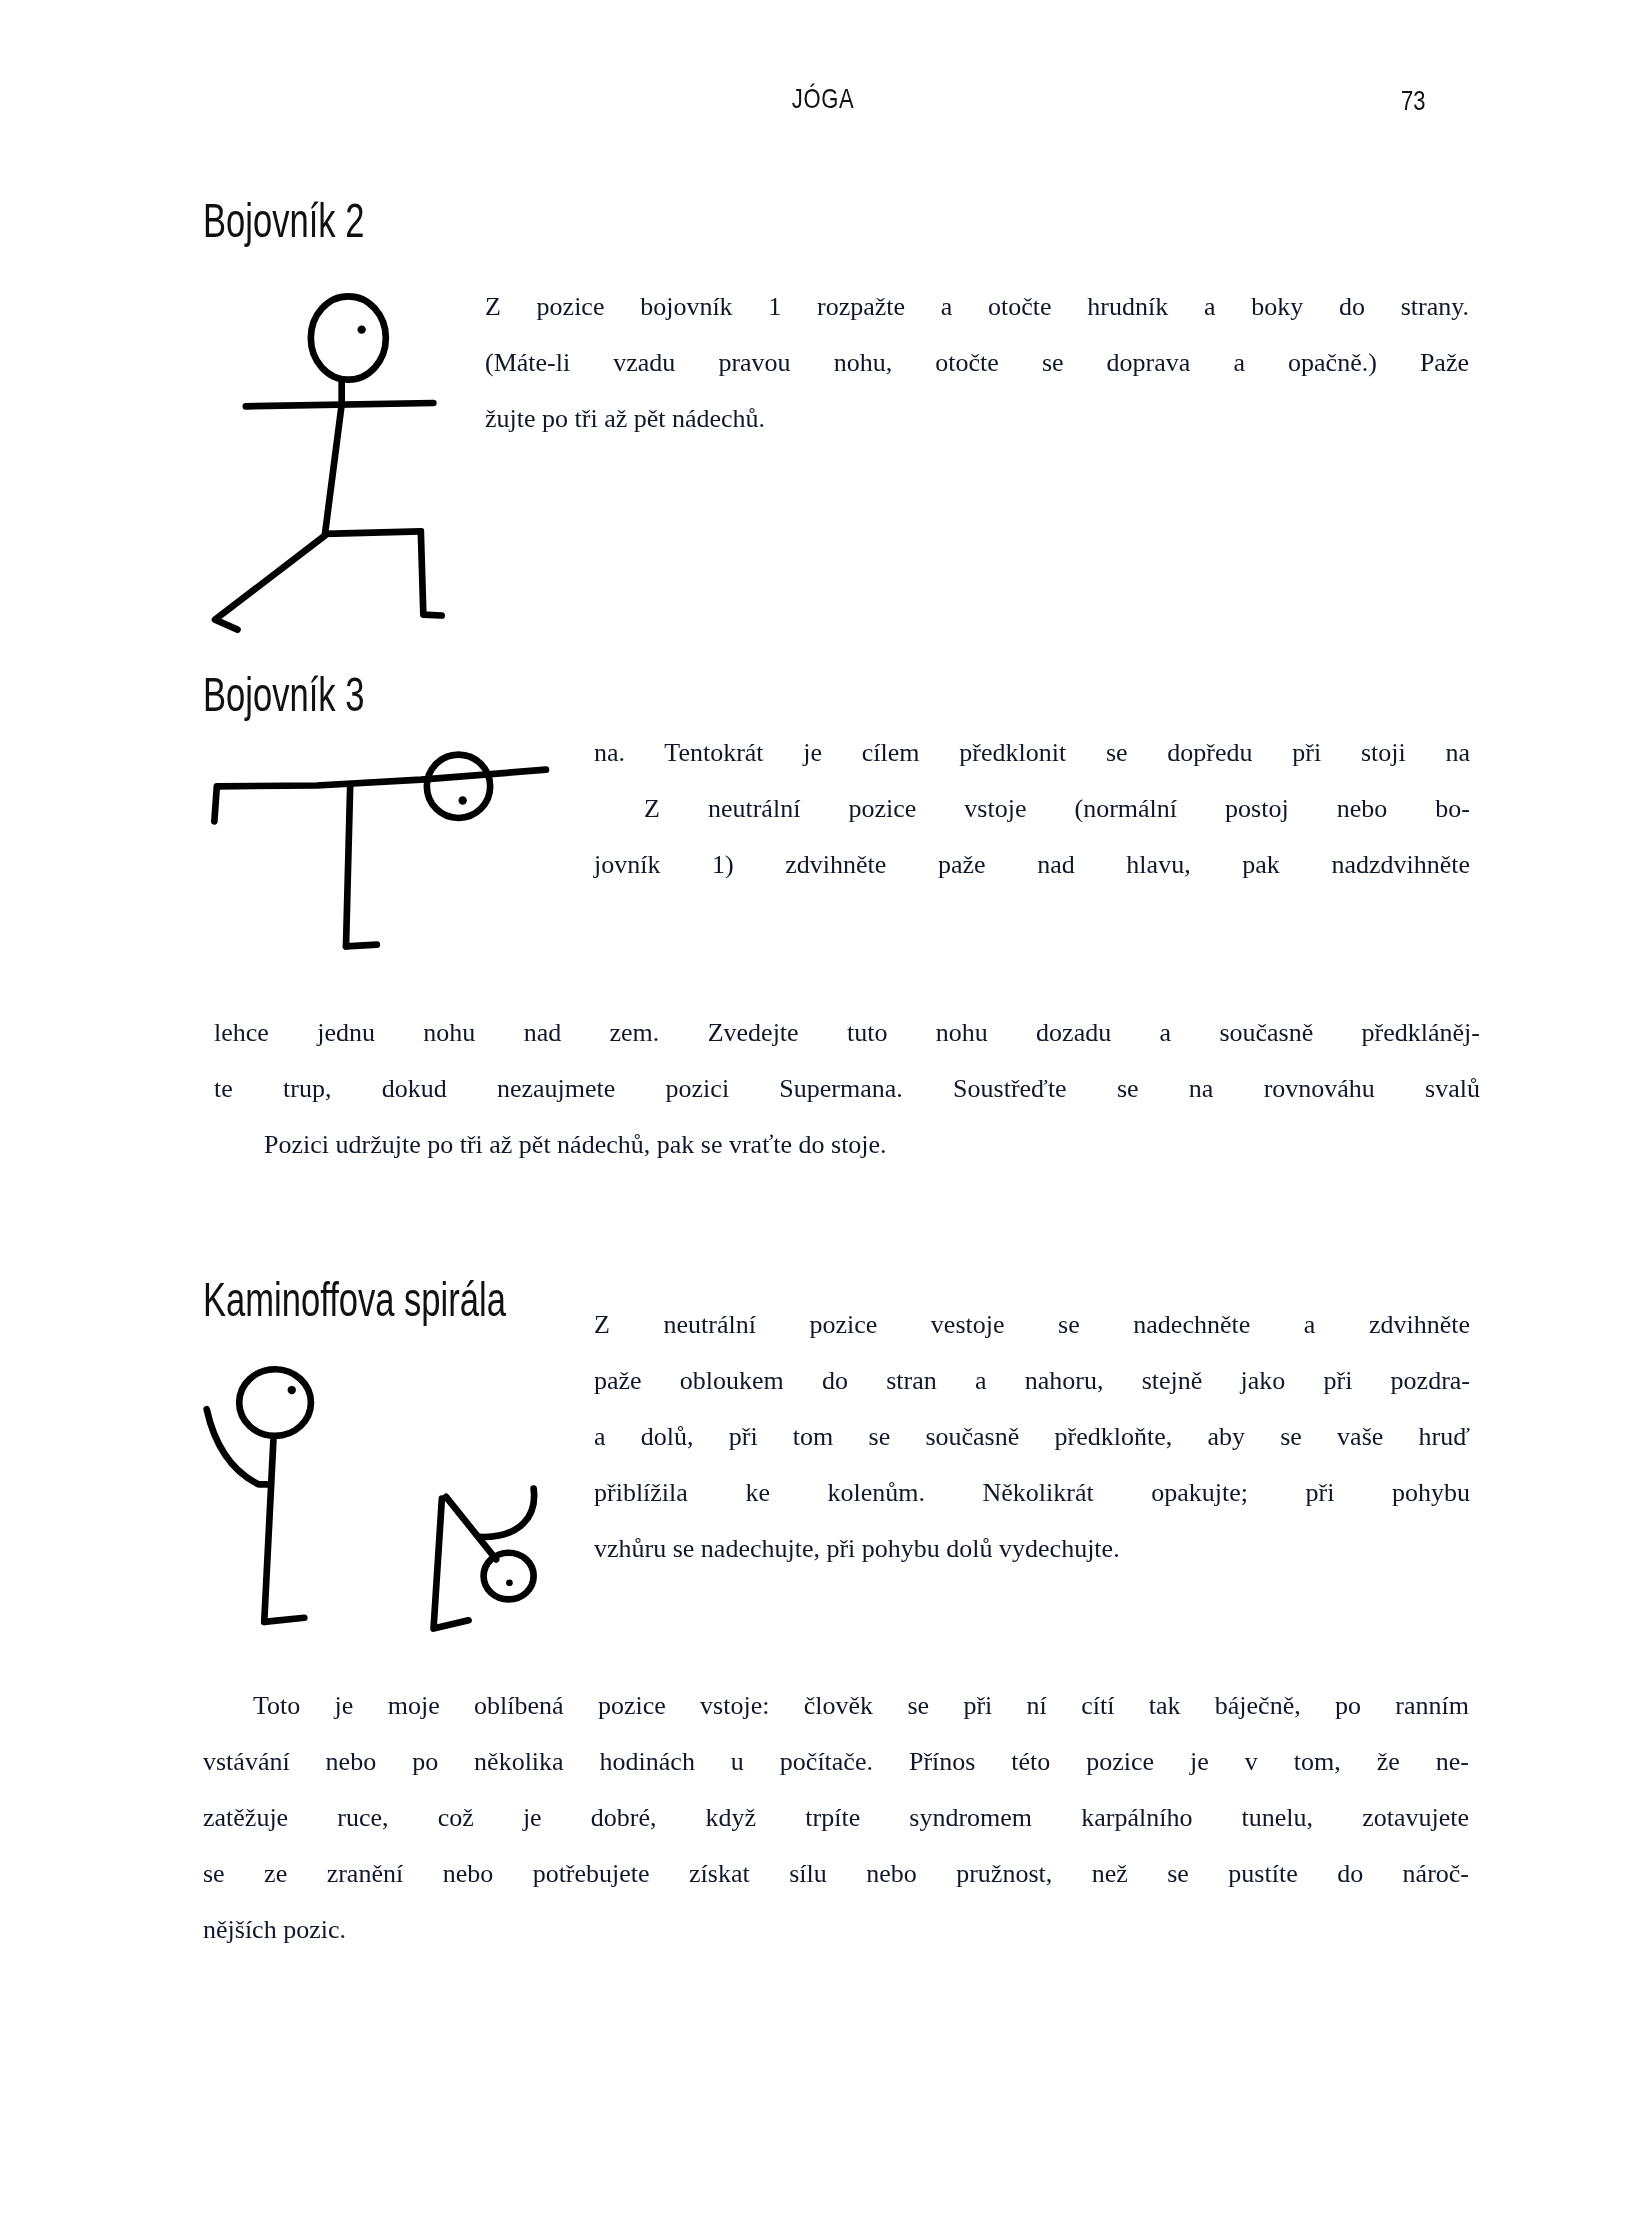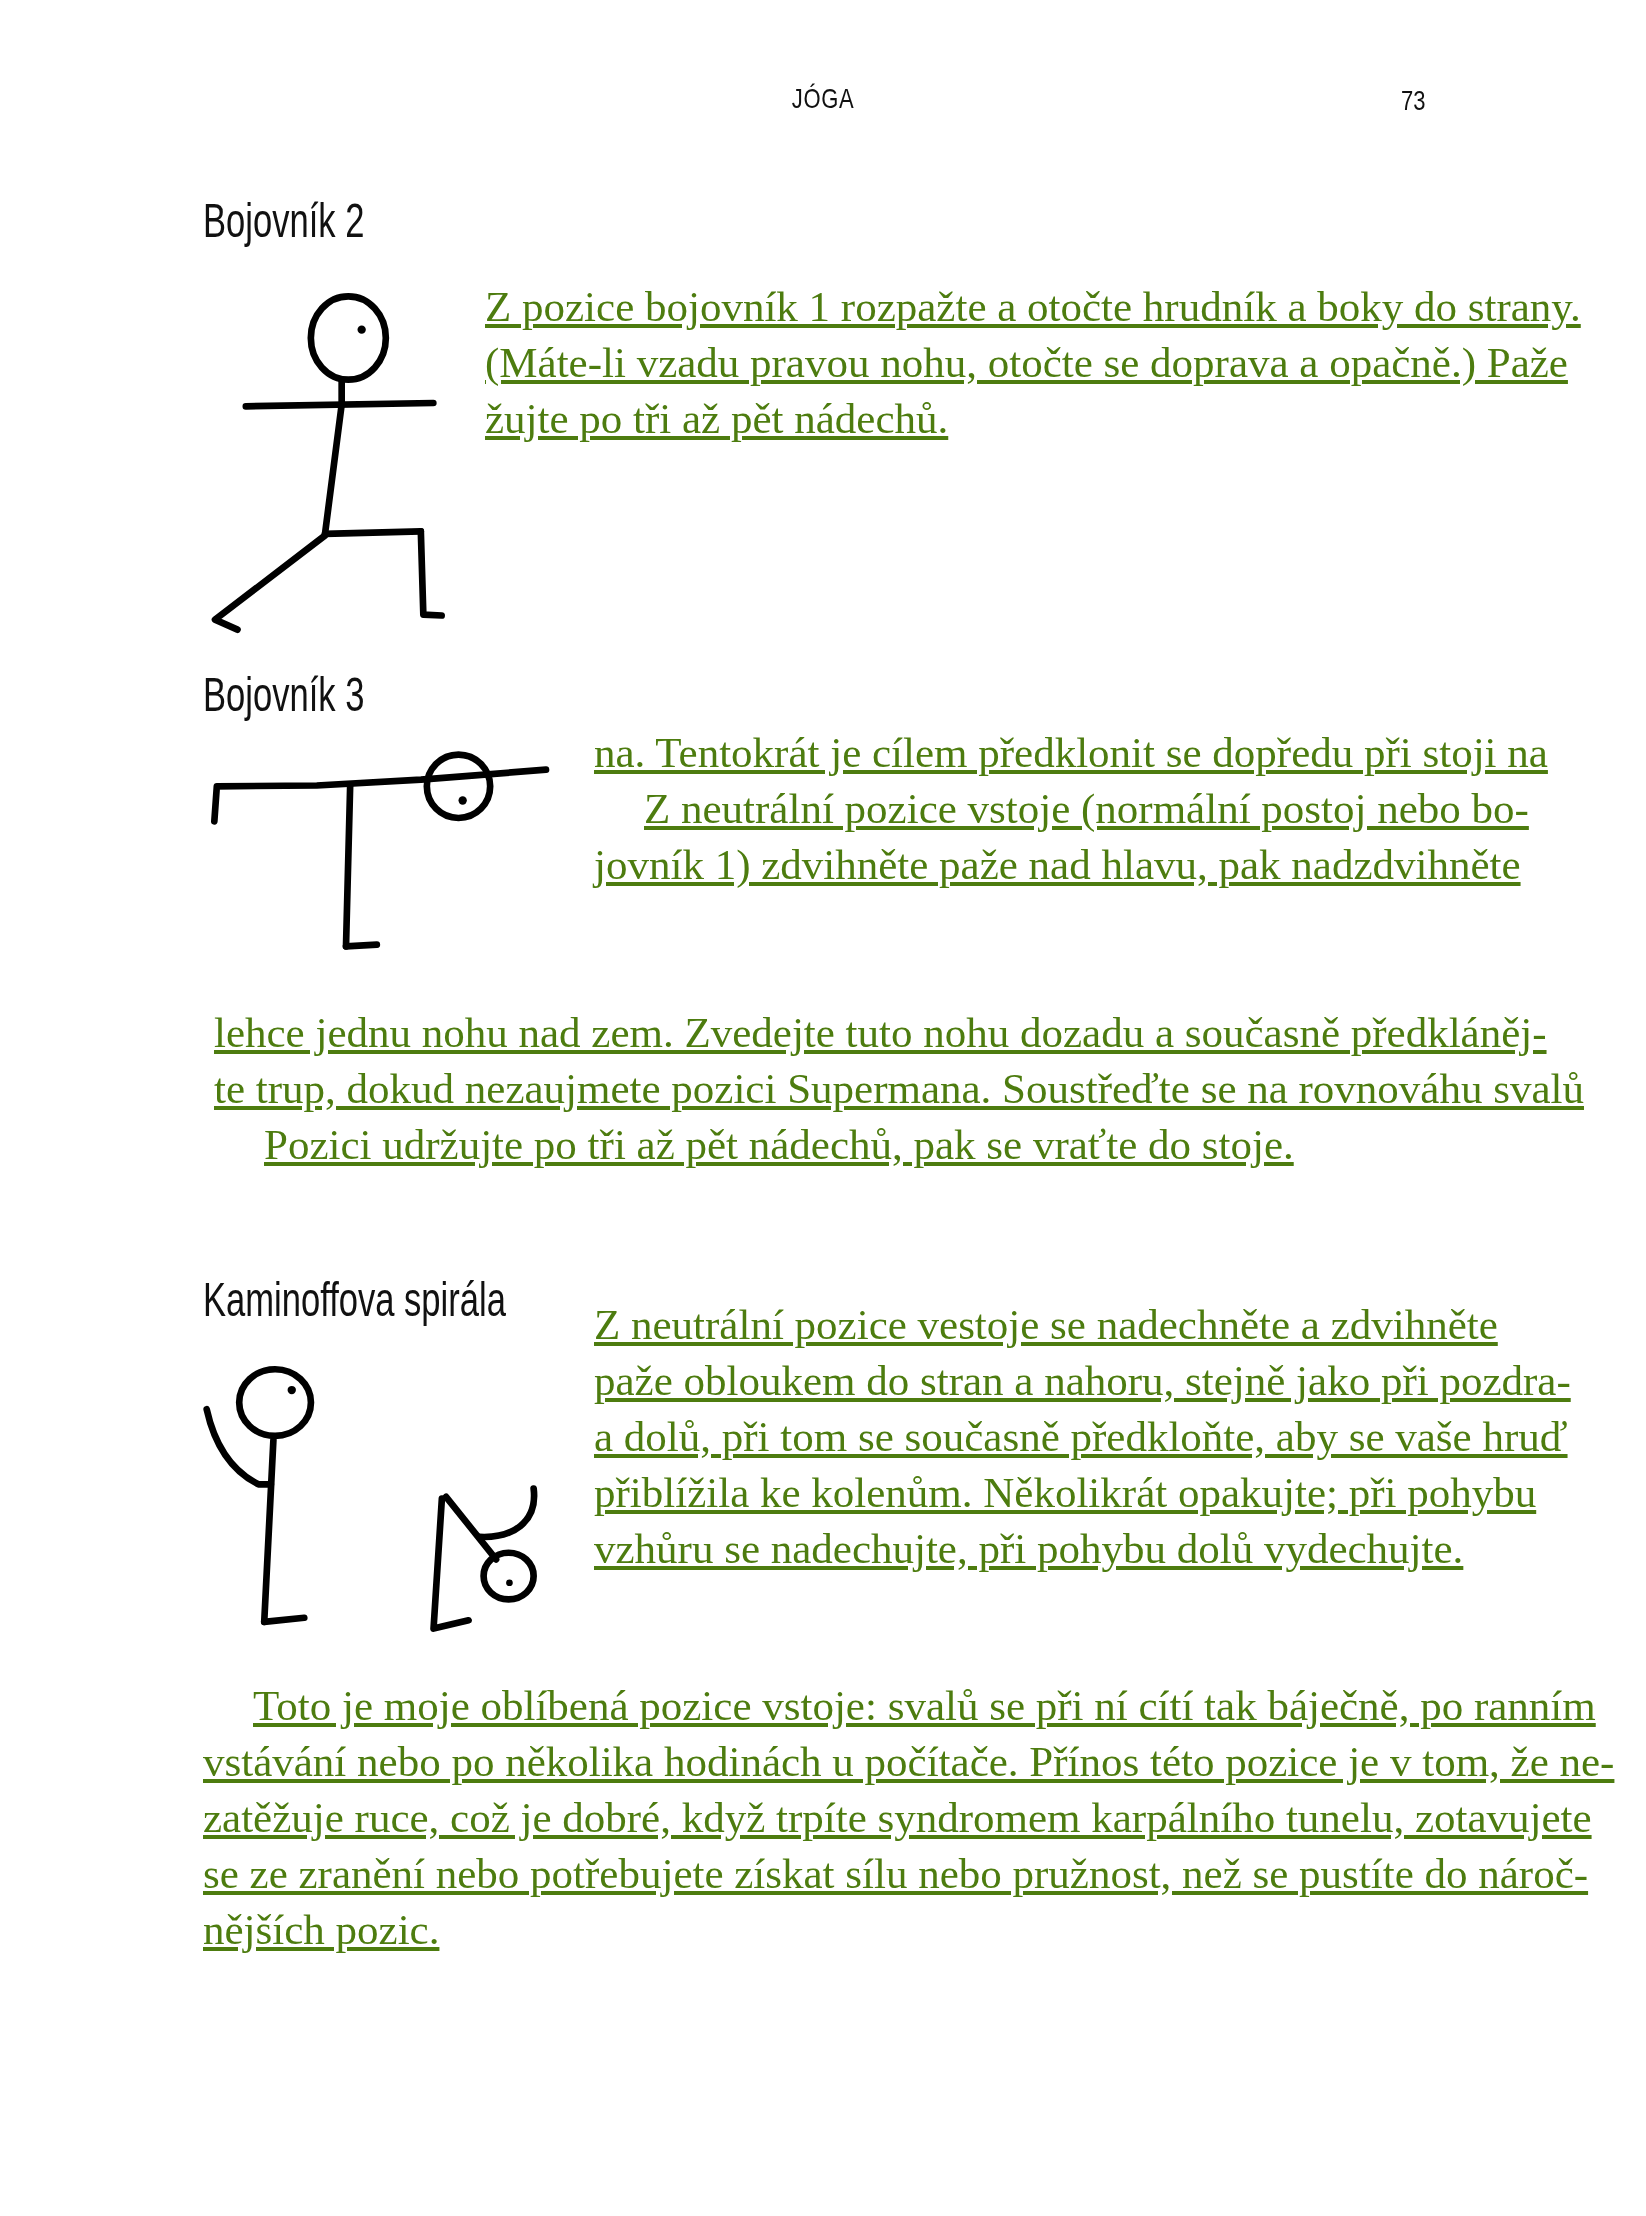--- a/index.html
+++ b/index.html
@@ -14,24 +14,23 @@
     font-family: "Liberation Sans", sans-serif; font-size: 27.5px;
     transform: scaleX(0.8); transform-origin: 0 0;
   }
   .heading {
     position: absolute; left: 203px; margin: 0;
     font-family: "Liberation Sans", sans-serif; font-weight: normal; font-size: 48px;
     transform: scaleX(0.72); transform-origin: 0 0; white-space: nowrap; color: #111;
   }
   .para {
     position: absolute; margin: 0;
-    font-family: "Liberation Serif", serif; font-size: 43px; line-height: 56px;
-    text-align: justify; color: #4d7c0f;
+    font-family: "Liberation Serif", serif; font-size: 26px; line-height: 56px;
+    text-align: justify; color: #0f172a;
     hyphens: manual;
-    text-decoration: underline;
   }
   .line { display: block; text-align: justify; text-align-last: justify; white-space: nowrap; }
   .line.last { text-align-last: left; }
   .indent { text-indent: 50px; }
   svg.figure { position: absolute; }
   svg.figure path, svg.figure line, svg.figure ellipse, svg.figure polyline {
     fill: none; stroke: #000; stroke-width: 8; stroke-linecap: round; stroke-linejoin: round;
   }
   svg.figure circle.eye { fill: #000; stroke: none; }
 </style>
@@ -101,19 +100,19 @@
 
 <div class="para" style="left:594px; top:1297px; width:876px;">
   <span class="line">Z neutrální pozice vestoje se nadechněte a zdvihněte</span>
   <span class="line">paže obloukem do stran a nahoru, stejně jako při pozdra-</span>
   <span class="line">a dolů, při tom se současně předkloňte, aby se vaše hruď</span>
   <span class="line">přiblížila ke kolenům. Několikrát opakujte; při pohybu</span>
   <span class="line last">vzhůru se nadechujte, při pohybu dolů vydechujte.</span>
 </div>
 
 <div class="para" style="left:203px; top:1678px; width:1266px;">
-  <span class="line indent">Toto je moje oblíbená pozice vstoje: svalů se při ní cítí tak báječně, po ranním</span>
+  <span class="line indent">Toto je moje oblíbená pozice vstoje: člověk se při ní cítí tak báječně, po ranním</span>
   <span class="line">vstávání nebo po několika hodinách u počítače. Přínos této pozice je v tom, že ne-</span>
   <span class="line">zatěžuje ruce, což je dobré, když trpíte syndromem karpálního tunelu, zotavujete</span>
   <span class="line">se ze zranění nebo potřebujete získat sílu nebo pružnost, než se pustíte do nároč-</span>
   <span class="line last">nějších pozic.</span>
 </div>
 
 
 </body></html>

